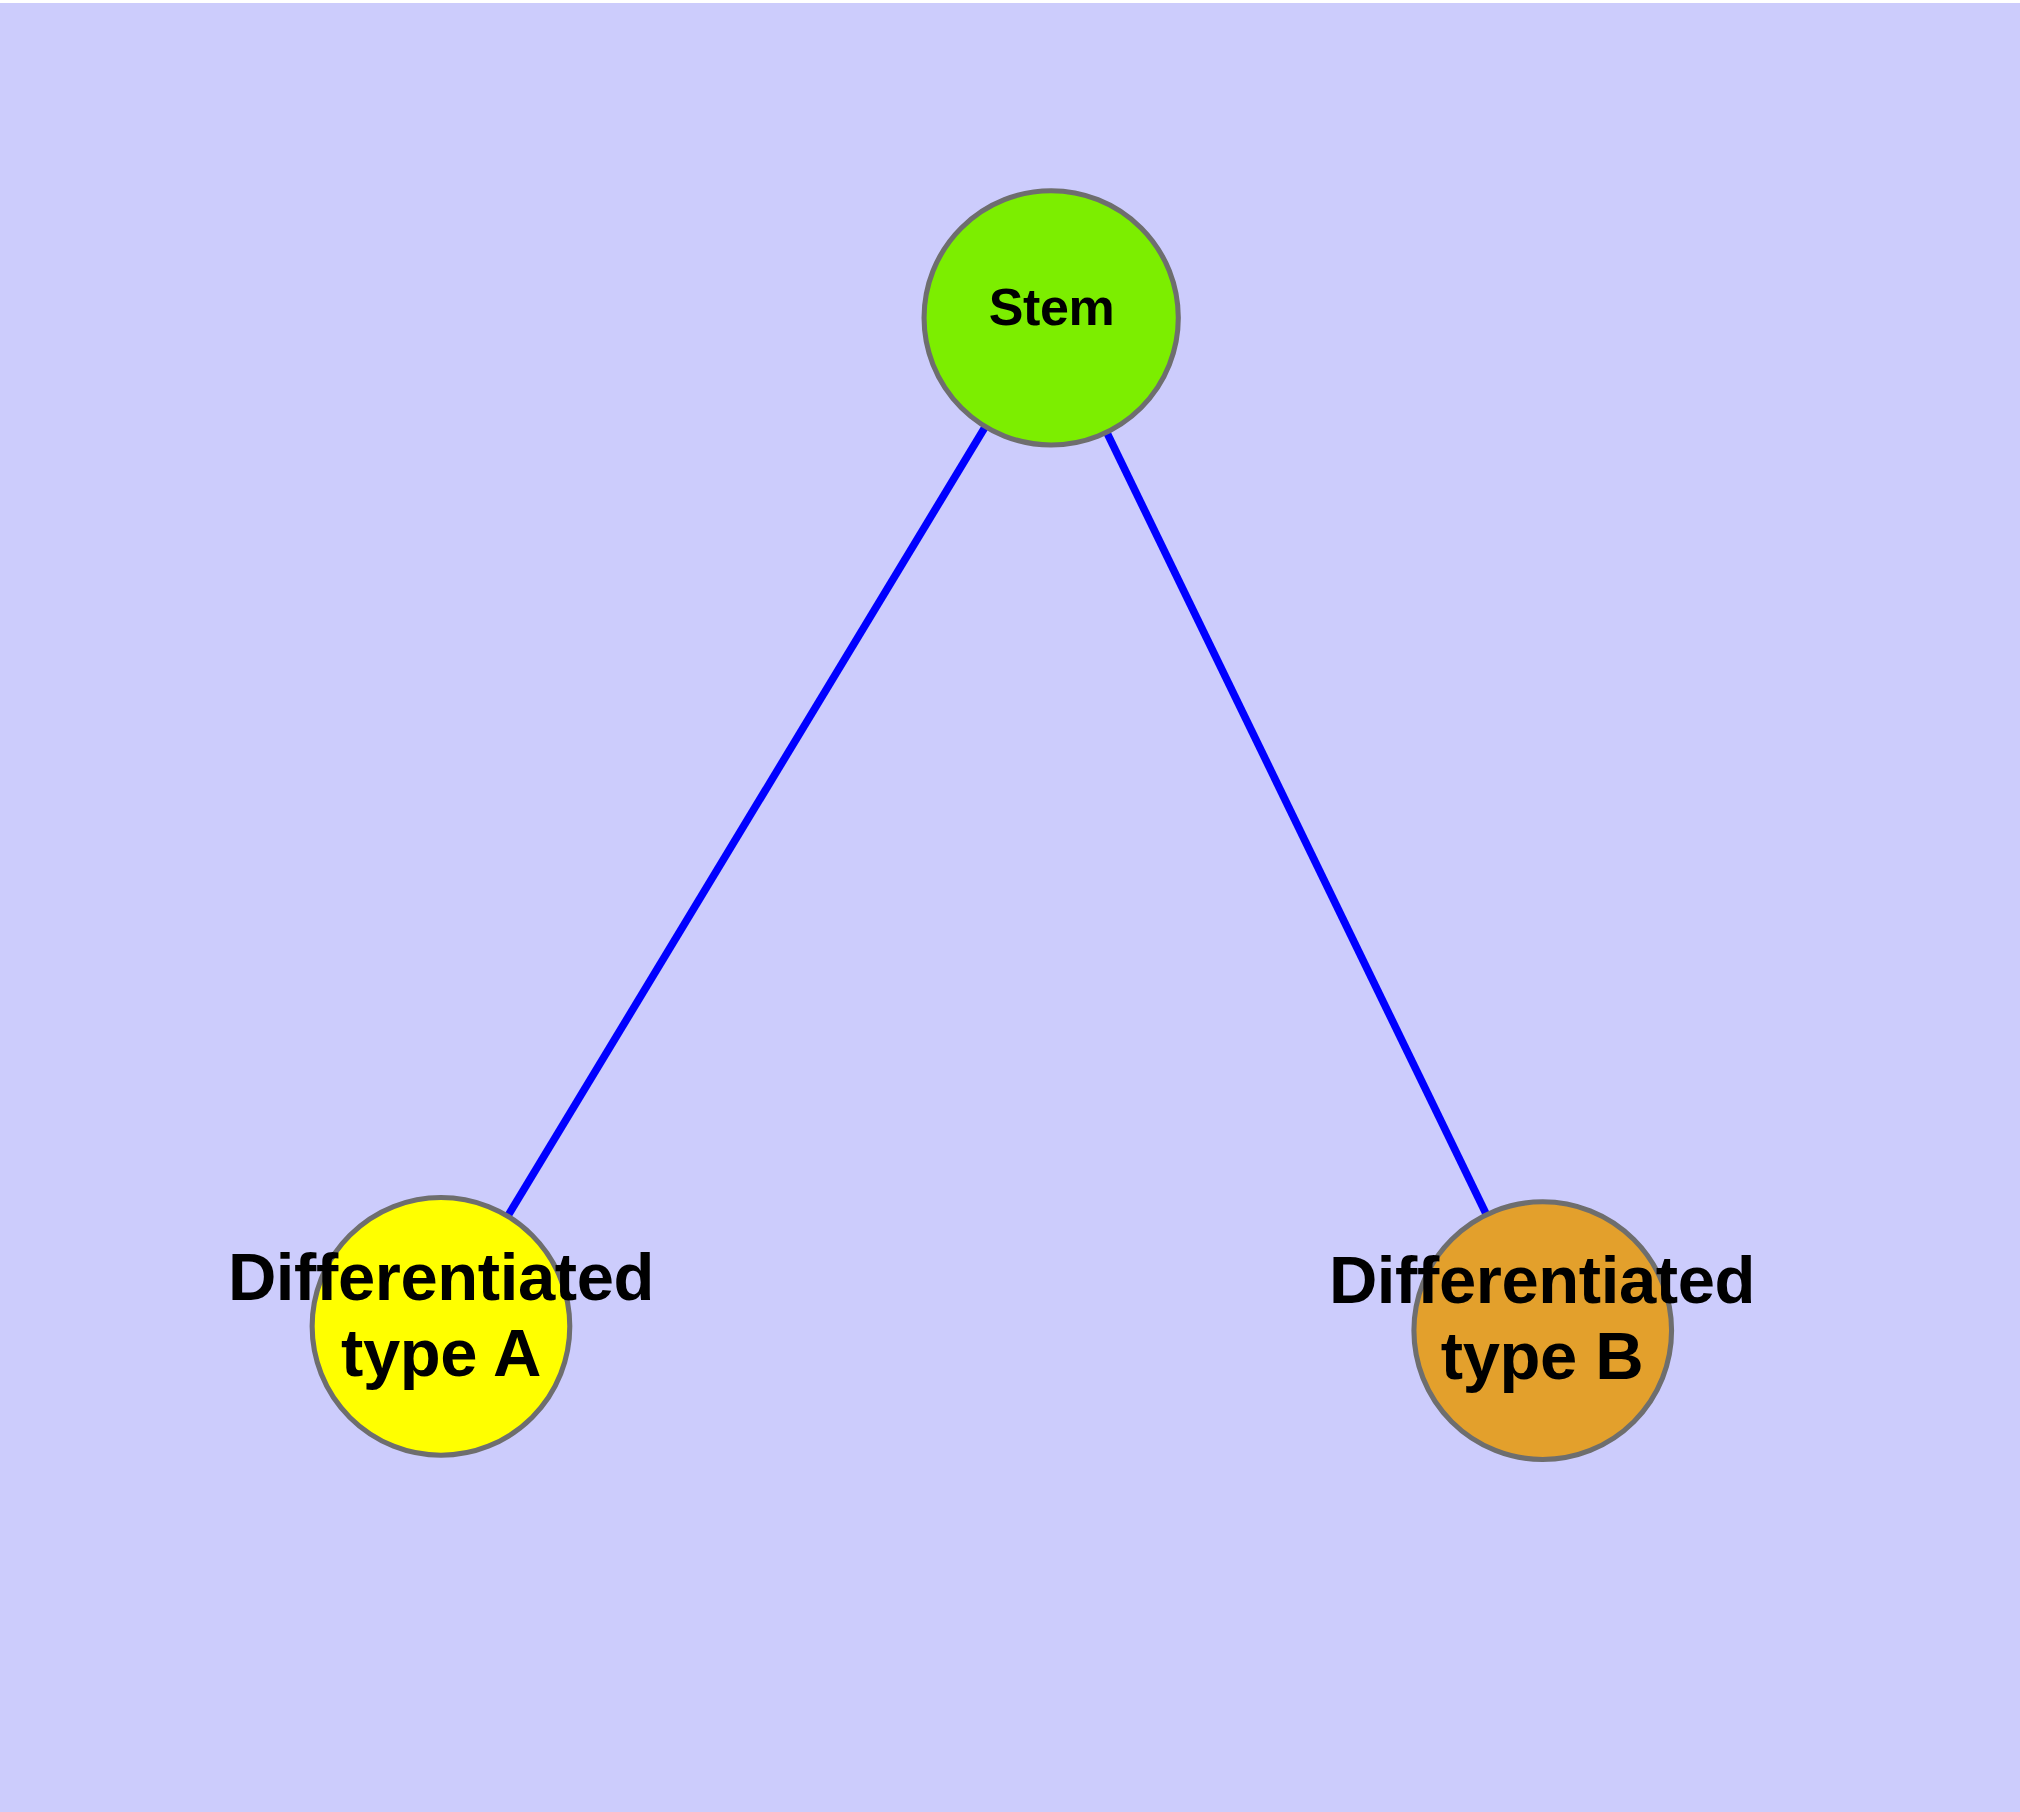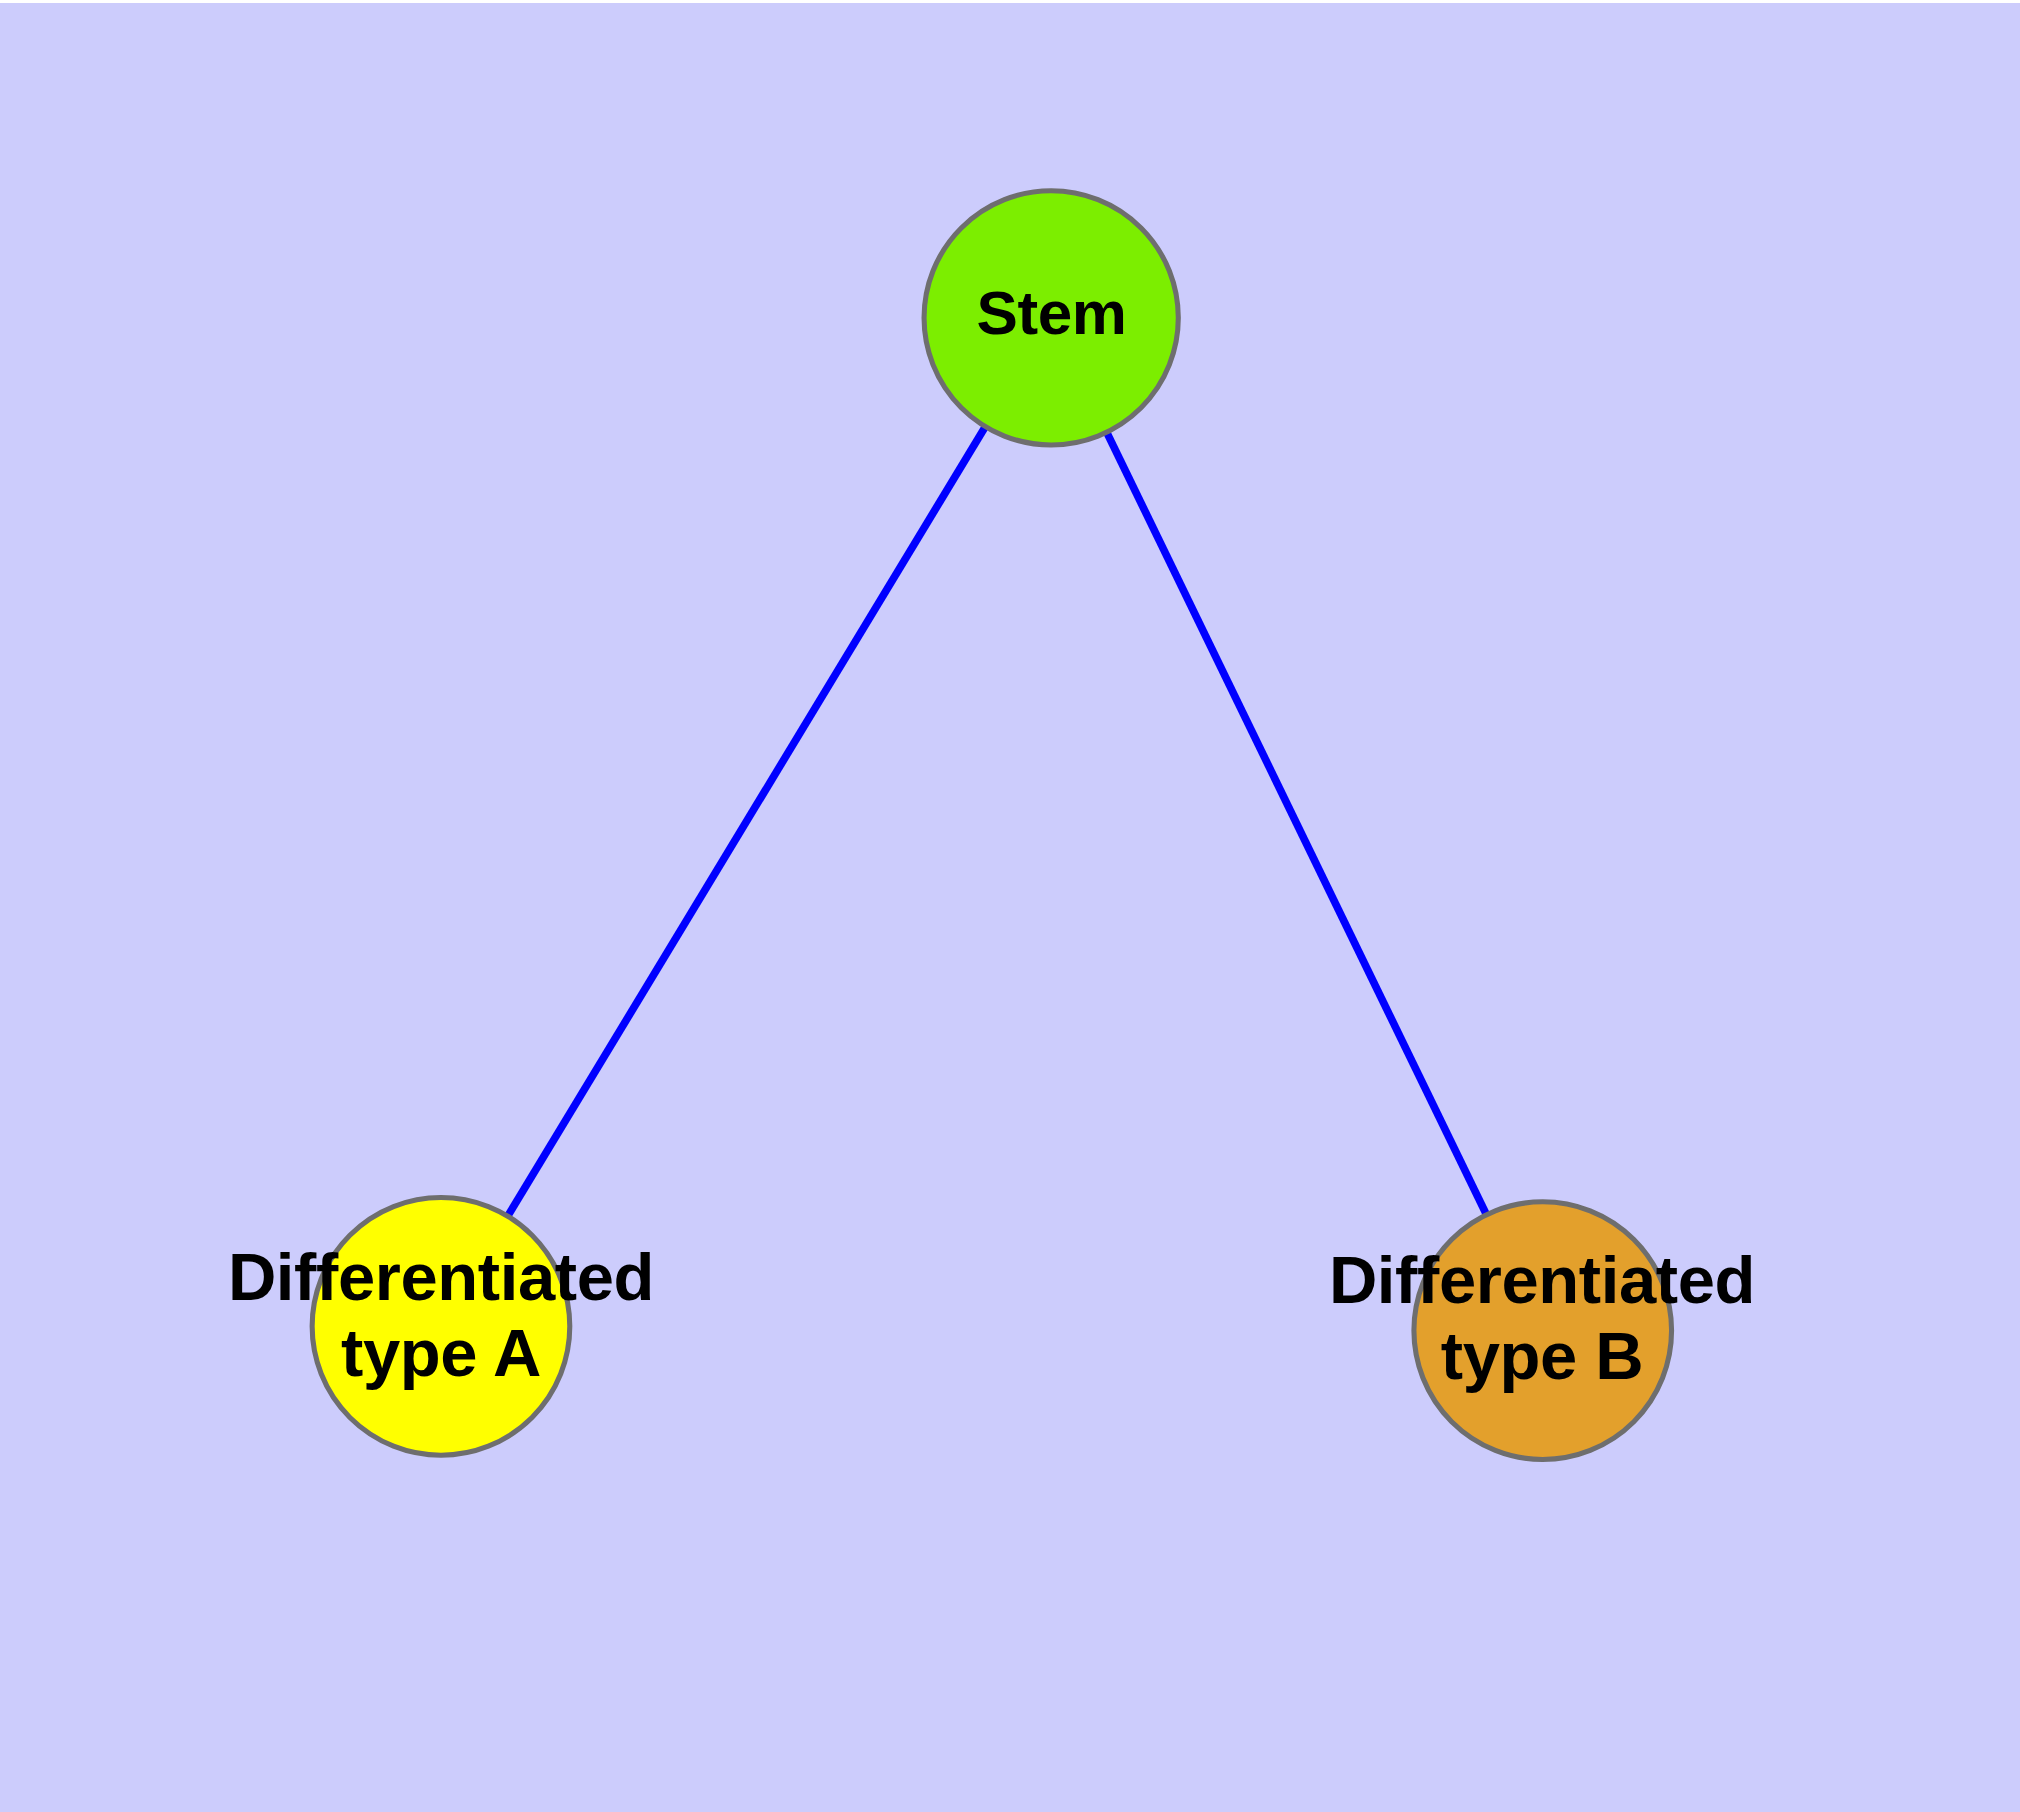--- a/index.html
+++ b/index.html
@@ -46,21 +46,21 @@
     font-family: "Liberation Sans", "DejaVu Sans", sans-serif;
     font-weight: bold;
     color: #000000;
     text-align: center;
     line-height: 1.14;
     white-space: pre;
     pointer-events: none;
     letter-spacing: -0.4px;
   }
   #label-stem {
-    font-size: 62px;
+    font-size: 52px;
     left: 797px;
     top: 278px;
     width: 509px;
   }
   #label-type-a {
     font-size: 67px;
     left: 170px;
     top: 1239px;
     width: 542px;
   }

